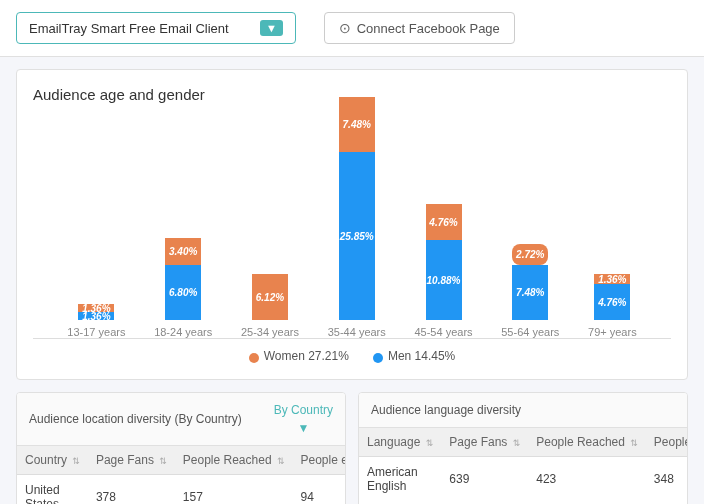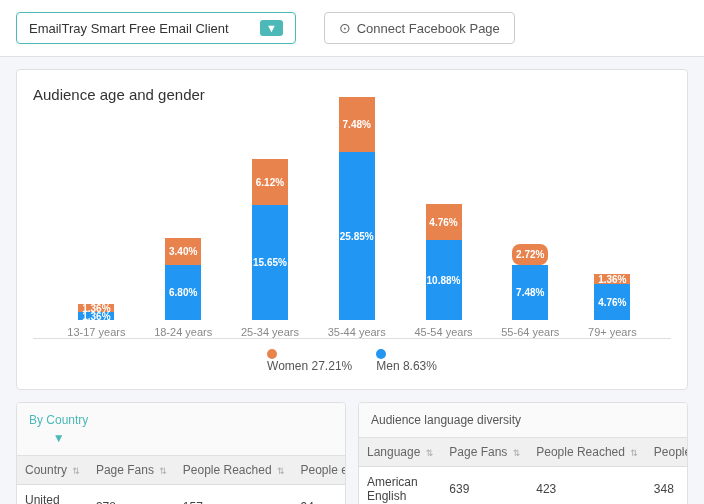--- a/index.html
+++ b/index.html
@@ -98,20 +98,21 @@
       align-items: center;
       position: relative;
     }
 
     .bar-segment {
       width: 36px;
       position: relative;
       display: flex;
       align-items: center;
       justify-content: center;
+      font-style: italic;
     }
 
     .bar-segment .bar-label {
       position: absolute;
       font-size: 10px;
       color: #fff;
       font-weight: 600;
       text-align: center;
       pointer-events: none;
     }
@@ -130,22 +131,22 @@
       display: flex;
       justify-content: center;
       gap: 24px;
       margin-top: 10px;
       font-size: 12px;
       color: #555;
     }
 
     .legend-item {
       display: flex;
-      align-items: flex-start;
-      flex-direction: column;
+      align-items: flex-end;
+      gap: 5px;
     }
 
     .legend-dot {
       width: 10px;
       height: 10px;
       border-radius: 50%;
     }
 
     .bottom-section {
       display: flex;
@@ -260,23 +261,20 @@
             <span class="bar-label">6.80%</span>
           </div>
           <div class="bar-segment bar-orange" style="height: 27px;">
             <span class="bar-label">3.40%</span>
           </div>
         </div>
         <div class="bar-axis-label">18-24 years</div>
       </div>
       <div class="bar-group">
         <div class="bar-stack">
-          <div class="bar-segment bar-blue" style="height: 115px;">
-            <span class="bar-label">15.65%</span>
-          </div>
           <div class="bar-segment bar-orange" style="height: 46px;">
             <span class="bar-label">6.12%</span>
           </div>
         </div>
         <div class="bar-axis-label">25-34 years</div>
       </div>
       <div class="bar-group">
         <div class="bar-stack">
           <div class="bar-segment bar-blue" style="height: 168px;">
             <span class="bar-label">25.85%</span>
@@ -322,29 +320,30 @@
       </div>
     </div>
 
   <div class="chart-legend">
     <div class="legend-item">
       <div class="legend-dot" style="background:#e8834e;"></div>
       <span>Women 27.21%</span>
     </div>
     <div class="legend-item">
       <div class="legend-dot" style="background:#2196f3;"></div>
-      <span>Men 8.63%</span>
+      <span>Men 14.45%</span>
     </div>
   </div>
 </div>
 
 <div class="bottom-section">
 
   <div class="table-card">
     <div class="table-card-header">
+      <span class="table-card-header-title">Audience location diversity (By Country)</span>
       <button class="by-country-btn">
         <span>By Country</span>
         <span>▼</span>
       </button>
     </div>
     <table>
       <thead>
         <tr>
           <th>Country <span class="sort-arrows">⇅</span></th>
           <th>Page Fans <span class="sort-arrows">⇅</span></th>

